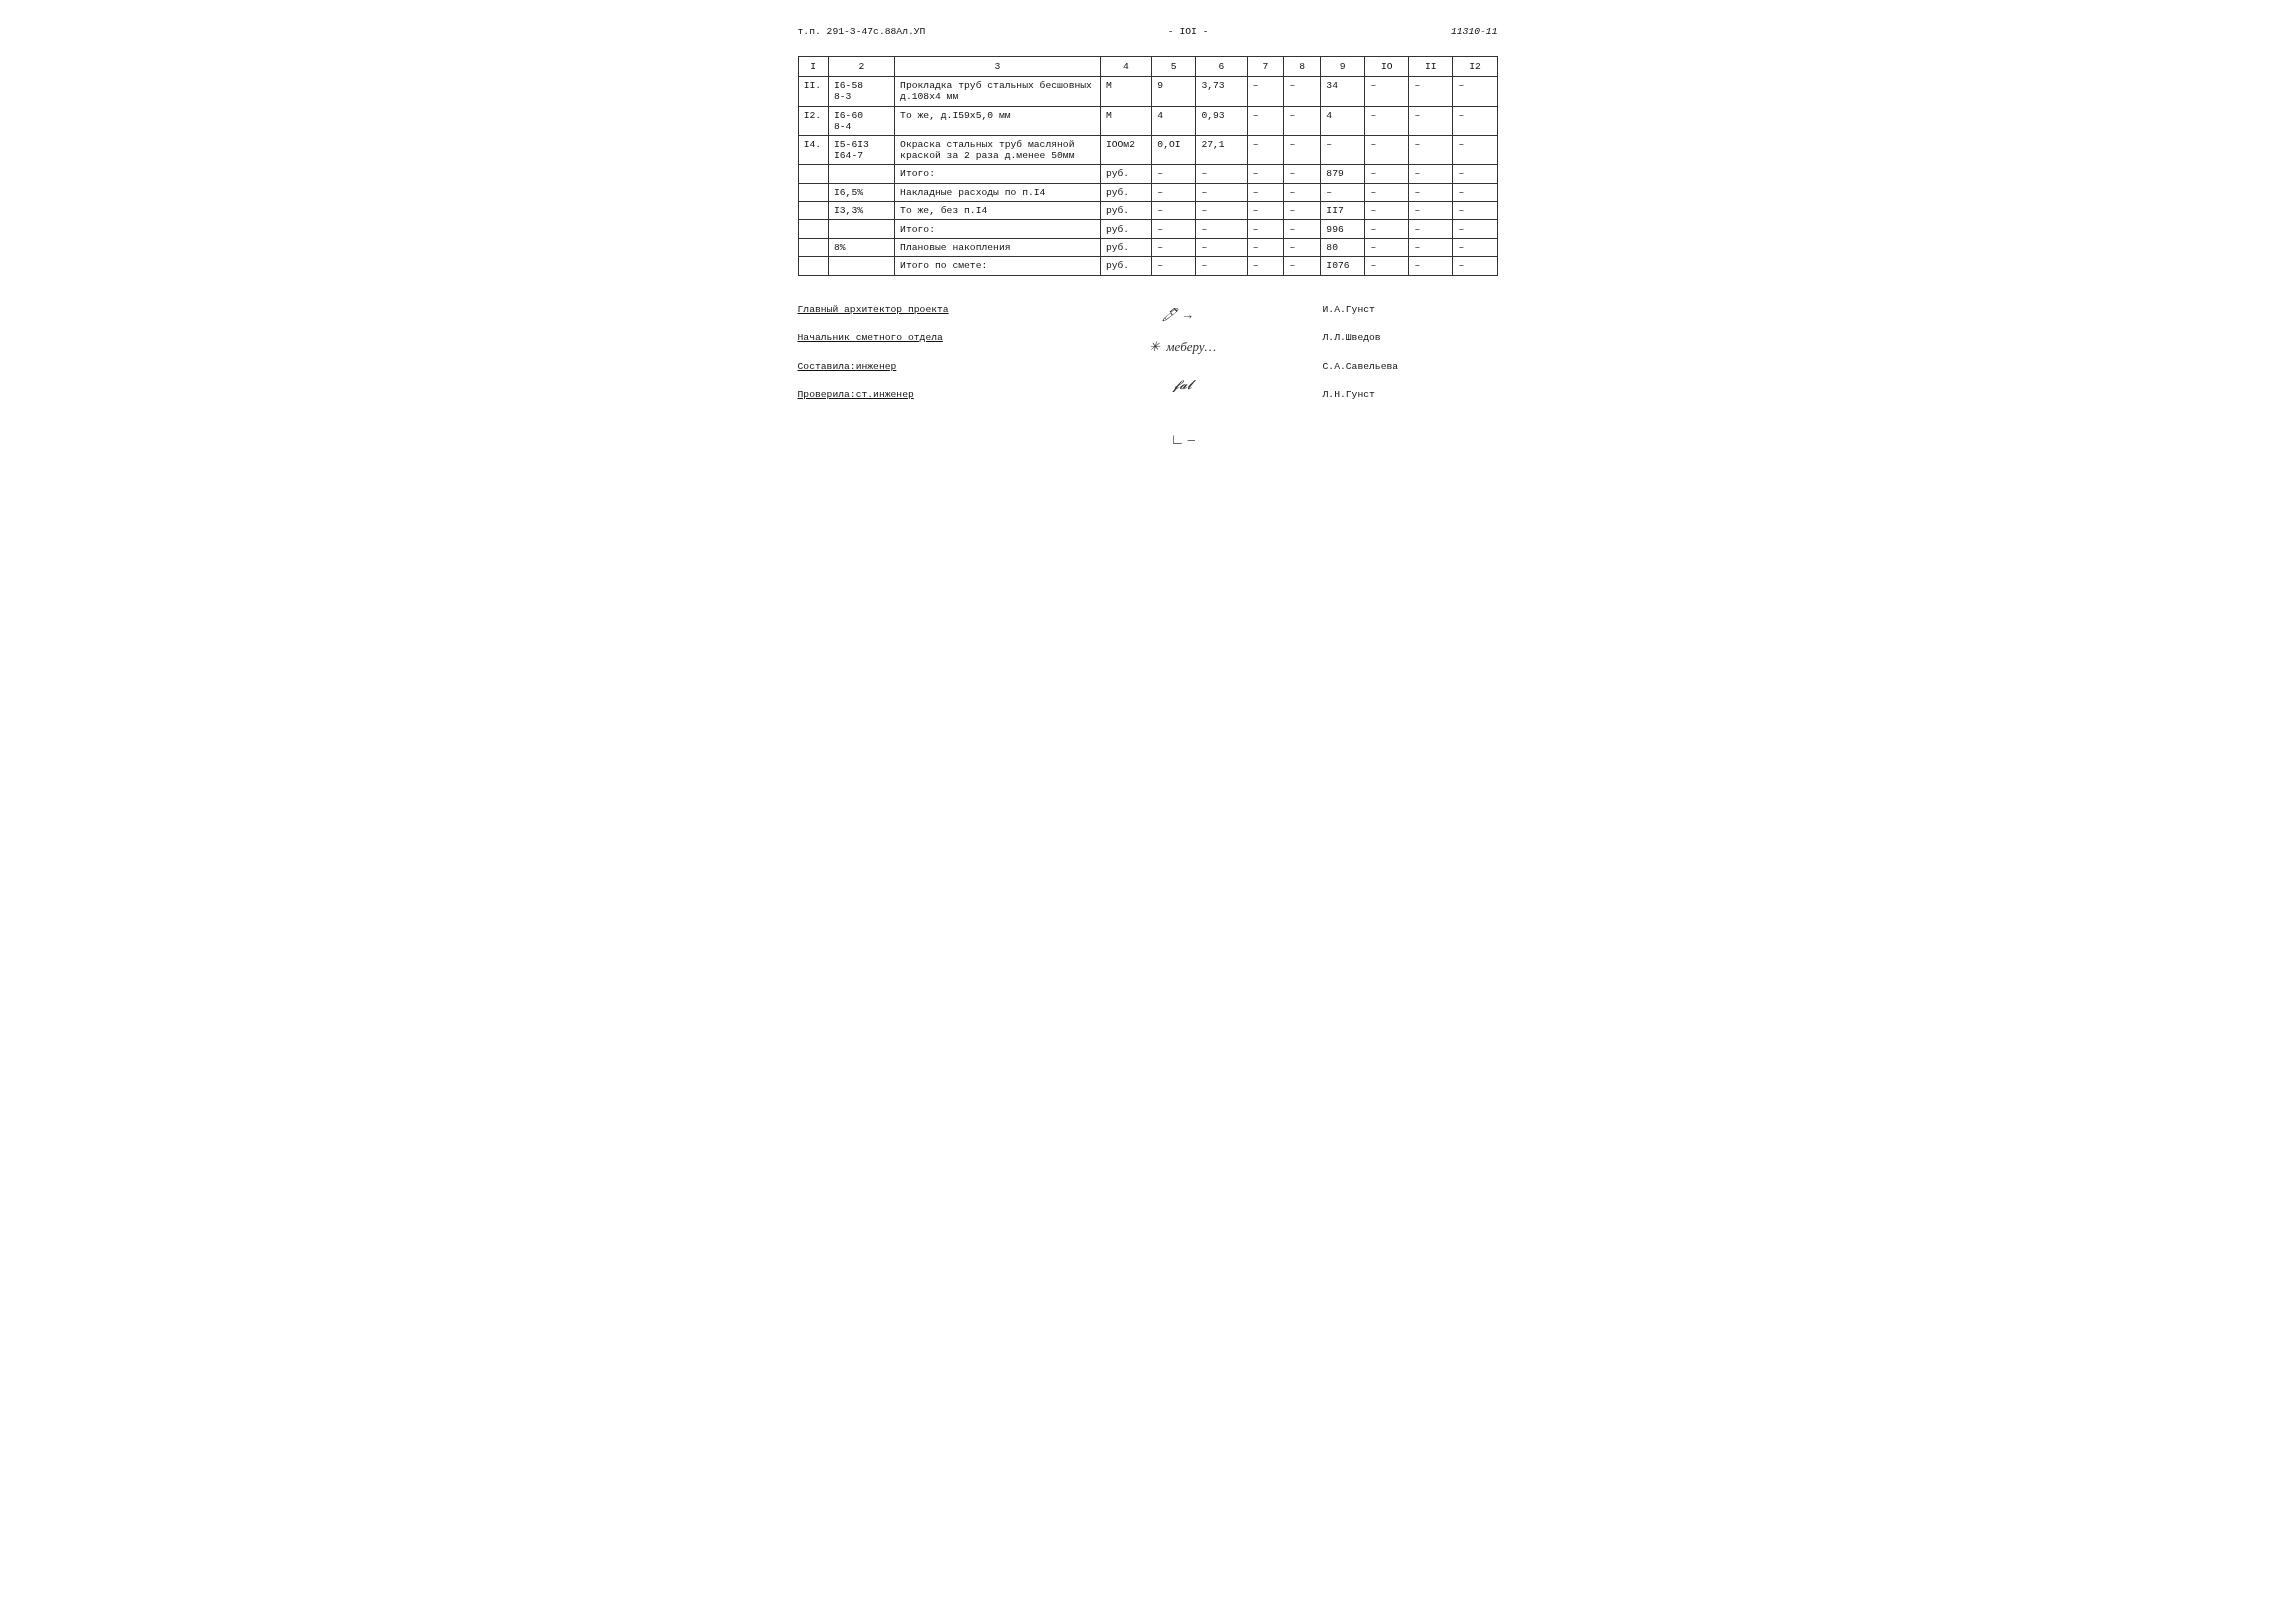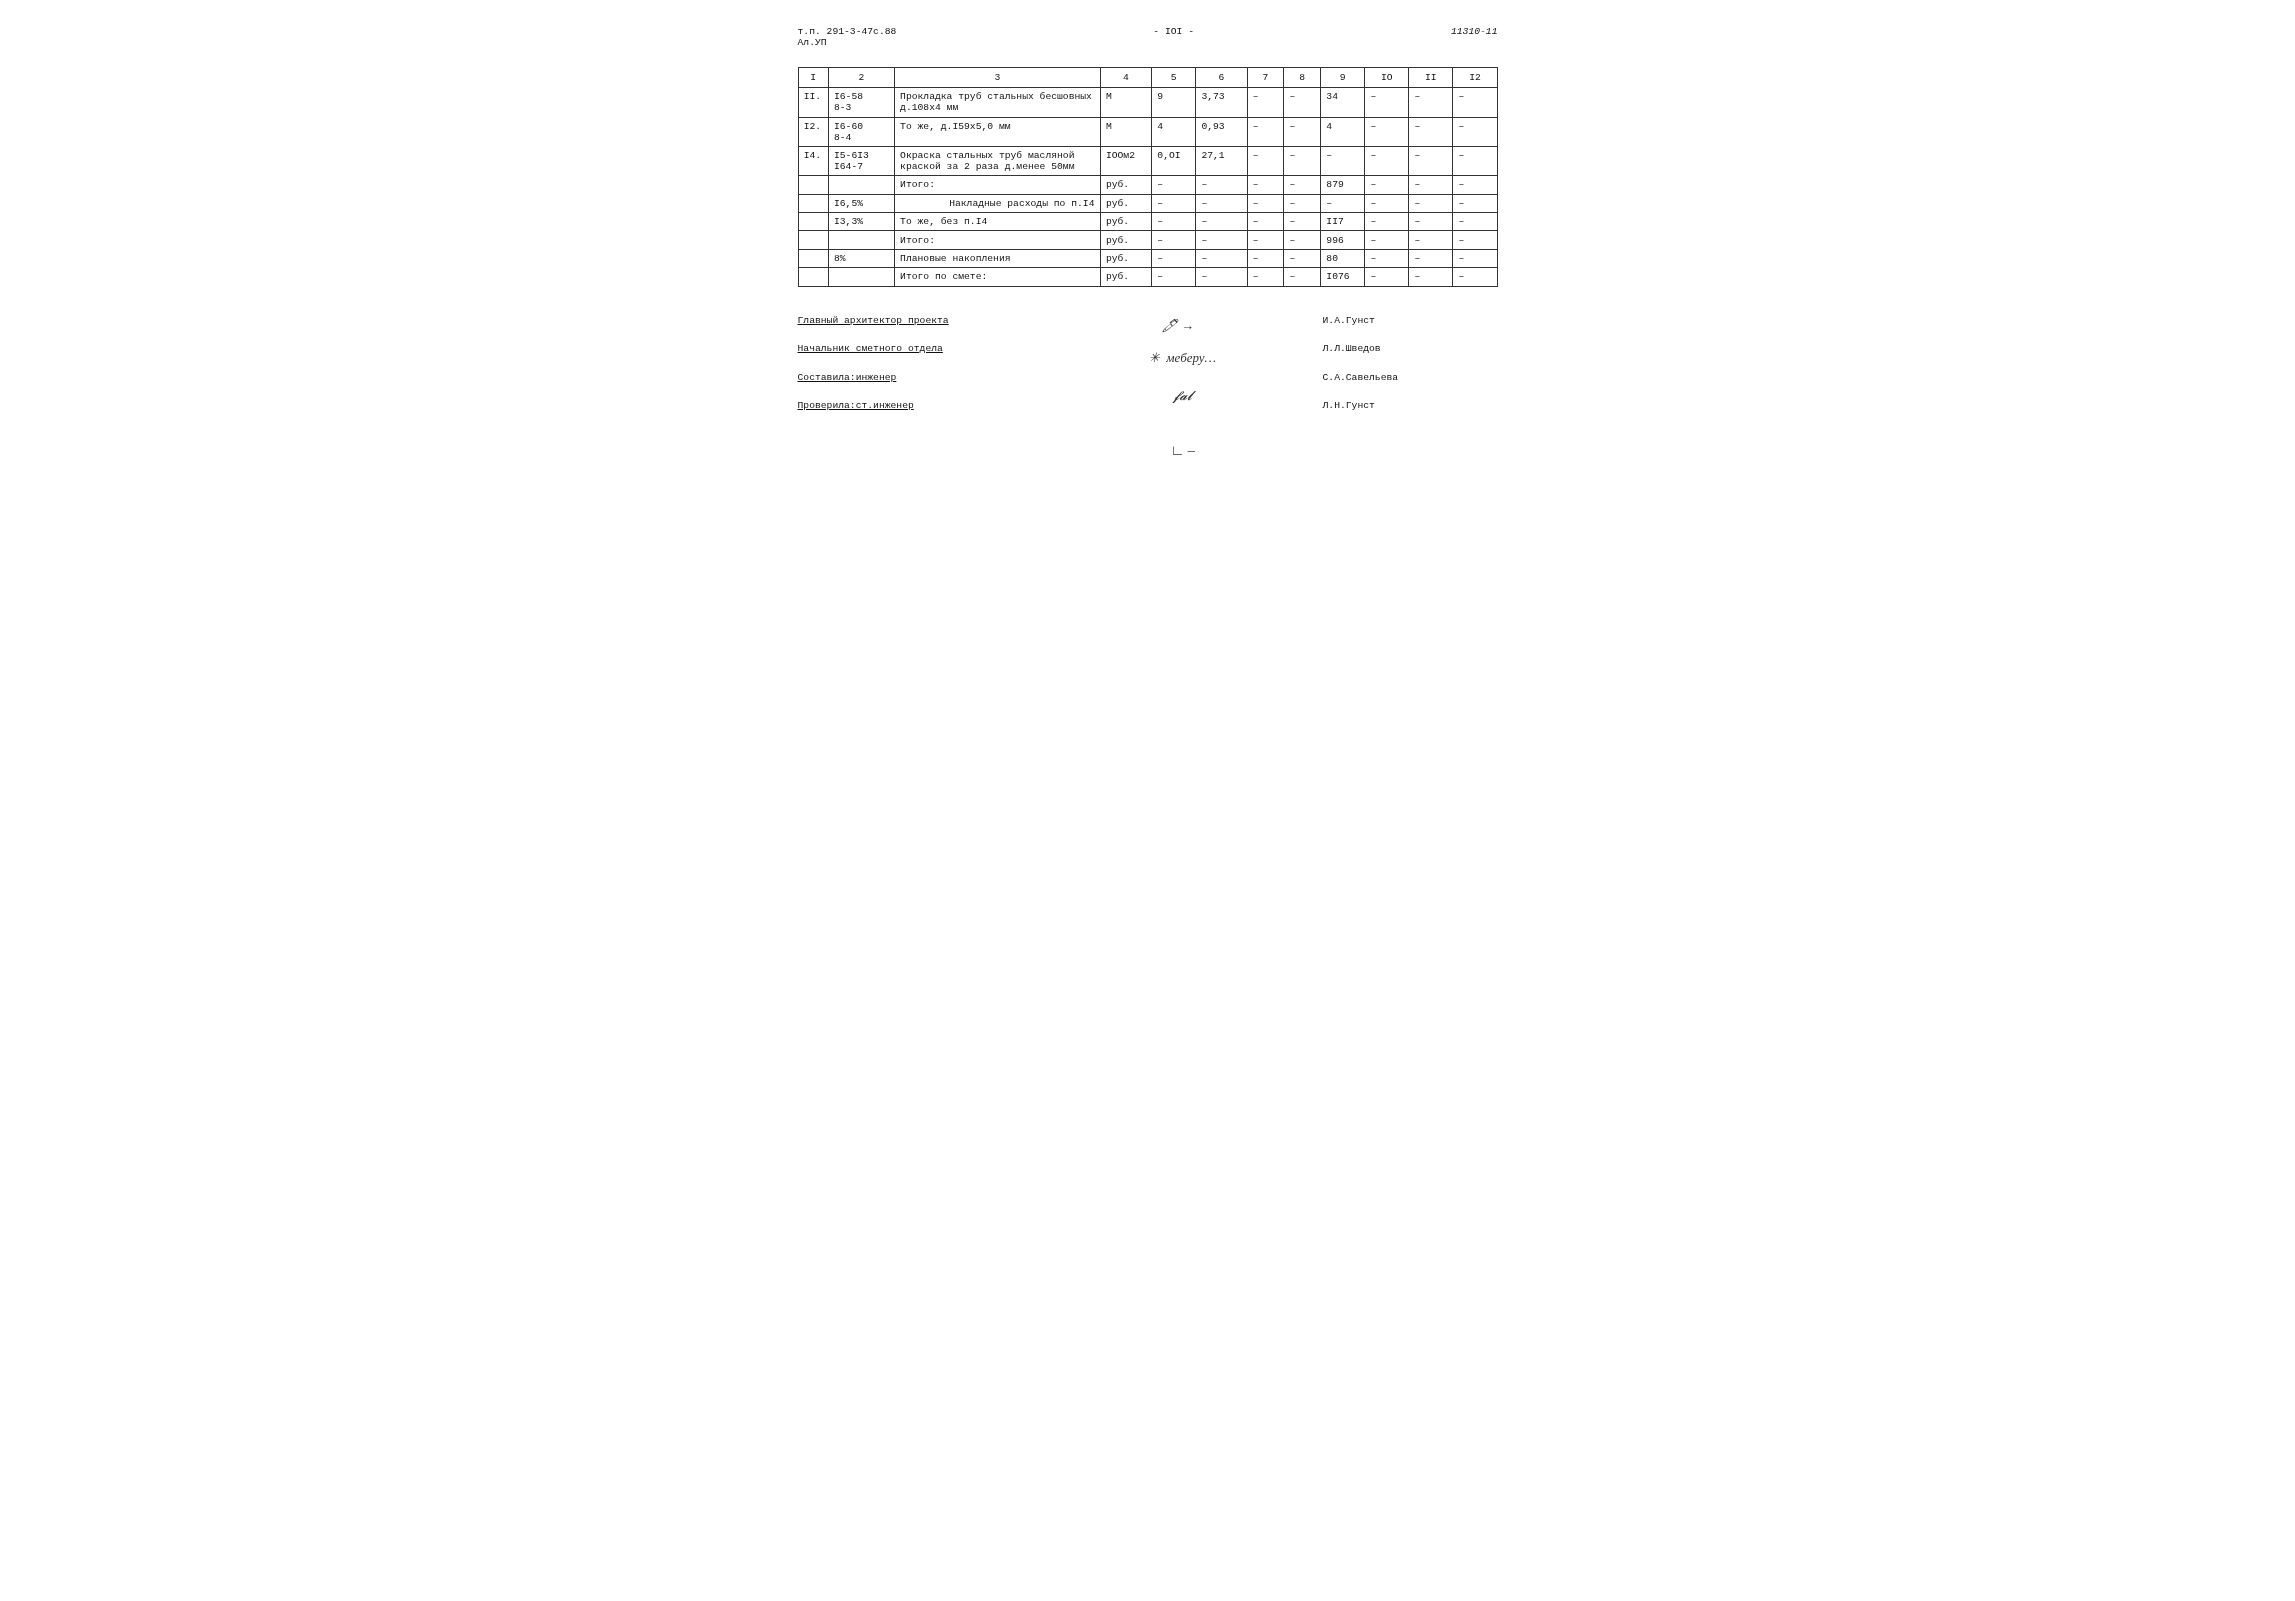--- a/index.html
+++ b/index.html
@@ -13,21 +13,21 @@
       margin: 0 auto;
     }
     .header {
       display: flex;
       justify-content: space-between;
       align-items: flex-start;
       margin-bottom: 19.4px;
     }
     .header-left {
       display: flex;
-      flex-direction: column;
+      flex-direction: row;
     }
     .header-center {
       text-align: center;
     }
     .header-right {
       text-align: right;
       font-style: italic;
     }
     table {
       width: 100%;
@@ -186,21 +186,21 @@
         <td style="white-space: pre-line;">–</td>
         <td style="white-space: pre-line;">–</td>
         <td style="white-space: pre-line;">879</td>
         <td style="white-space: pre-line;">–</td>
         <td style="white-space: pre-line;">–</td>
         <td style="white-space: pre-line;">–</td>
       </tr>
       <tr>
         <td style="white-space: pre-line;"></td>
         <td style="white-space: pre-line;">I6,5%</td>
-        <td style="white-space: pre-line; text-align: right;">Накладные расходы по п.I4</td>
+        <td style="white-space: pre-line;">Накладные расходы по п.I4</td>
         <td style="white-space: pre-line;">руб.</td>
         <td style="white-space: pre-line;">–</td>
         <td style="white-space: pre-line;">–</td>
         <td style="white-space: pre-line;">–</td>
         <td style="white-space: pre-line;">–</td>
         <td style="white-space: pre-line;">–</td>
         <td style="white-space: pre-line;">–</td>
         <td style="white-space: pre-line;">–</td>
         <td style="white-space: pre-line;">–</td>
       </tr>

